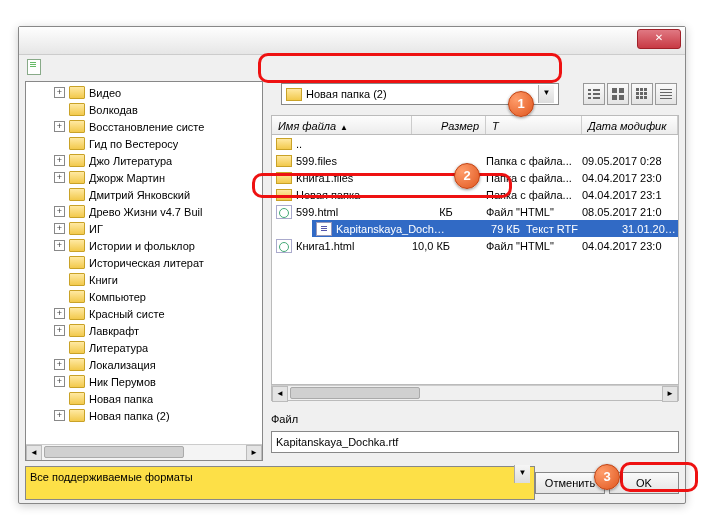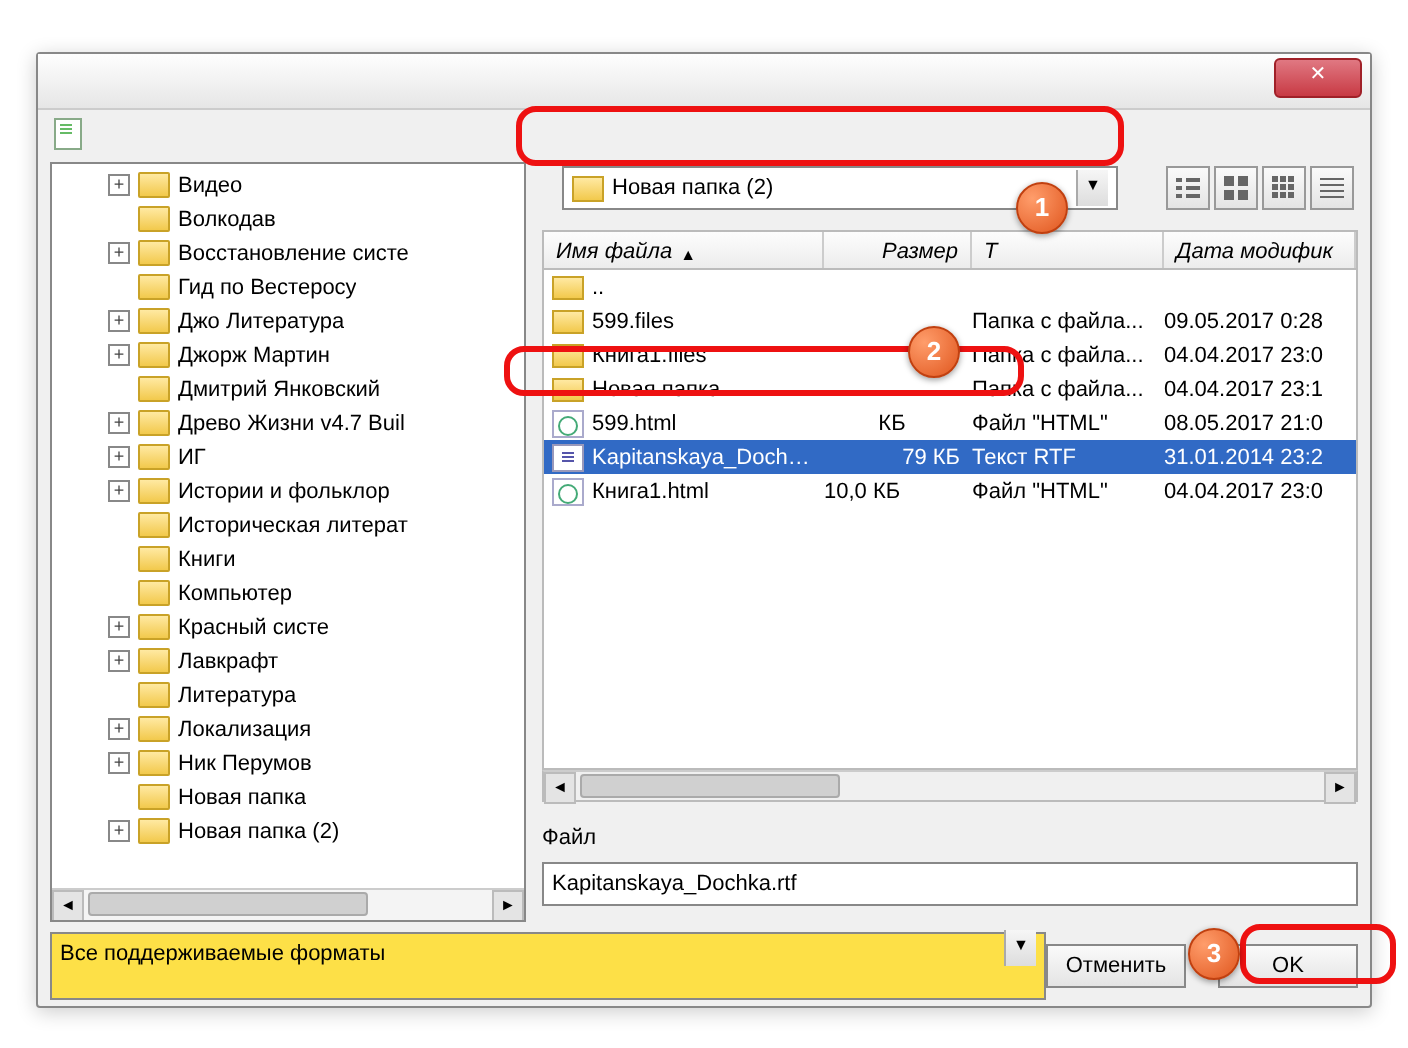--- a/index.html
+++ b/index.html
@@ -34,33 +34,33 @@
 .hcol{border-right:1px solid #ccc;padding:2px 6px;display:flex;align-items:flex-end;font-style:italic;}
 .hcol .sa{margin-left:4px;font-size:8px;}
 .flist{position:absolute;left:0;top:54px;right:0;height:250px;border:1px solid #bbb;border-top:none;background:#fff;overflow:hidden;}
 .frow{display:flex;height:17px;align-items:center;cursor:pointer;}
 .frow .ic{width:16px;height:14px;margin:0 4px;flex:0 0 16px;}
 .frow .ic.folder{background:linear-gradient(#ffe9a2,#f2c94c);border:1px solid #c9a227;height:12px;}
 .frow .ic.html{background:#fff;border:1px solid #aac;}
 .frow .ic.html::before{content:"";display:block;width:8px;height:8px;margin:2px auto;border:1px solid #4a7;border-radius:50%;}
 .frow .ic.rtf{background:#fff;border:1px solid #99b;}
 .frow .ic.rtf::before{content:"";display:block;width:6px;height:1px;background:#55a;margin:3px auto 0;box-shadow:0 2px #55a,0 4px #55a;}
-.frow.sel{background:#316ac5;color:#fff;}
+.frow.sel{background:#316ac5;color:#fff;margin-left:40px;}
 .fname{flex:0 0 auto;padding-right:4px;}
 .fc{overflow:hidden;text-overflow:ellipsis;white-space:nowrap;}
 .flist-hscroll{position:absolute;left:0;top:304px;right:0;height:16px;background:#f0f0f0;border:1px solid #bbb;border-top:1px solid #ccc;display:flex;}
 .flist-hscroll .arrow{width:16px;height:16px;background:#e4e4e4;border:1px solid #bbb;font-size:8px;text-align:center;line-height:14px;}
 .flist-hscroll .track{flex:1;position:relative;}
 .flist-hscroll .thumb{position:absolute;left:2px;top:1px;width:130px;height:12px;background:#d0d0d0;border:1px solid #aaa;border-radius:2px;}
 .file-lbl{position:absolute;left:0;top:332px;}
 .file-inp{position:absolute;left:0;top:350px;right:0;height:22px;border:1px solid #888;background:#fff;padding:0 4px;}
 .btm{position:absolute;left:6px;right:6px;bottom:6px;height:28px;display:flex;align-items:center;}
 .fmt-sel{width:595px;height:22px;border:1px solid #888;background:#fde047;display:flex;align-items:flex-end;padding:16px 4px;}
 .fmt-sel .dd{margin-left:auto;width:16px;height:18px;background:linear-gradient(#f6f6f6,#ddd);border-left:1px solid #aaa;text-align:center;line-height:16px;font-size:8px;}
-.btns{margin-left:auto;display:flex;gap:16px;}
+.btns{margin-left:auto;display:flex;gap:4px;}
 .dbtn{width:70px;height:22px;border:1px solid #888;background:linear-gradient(#fafafa,#e4e4e4);cursor:pointer;text-align:center;line-height:20px;}
 .okbtn{}
 .ring{position:absolute;border:3px solid #e11;border-radius:10px;pointer-events:none;z-index:5;}
 .ring1{left:258px;top:53px;width:304px;height:30px;}
 .ring2{left:252px;top:173px;width:260px;height:25px;}
 .ring3{left:620px;top:462px;width:78px;height:30px;}
 .badge{position:absolute;width:26px;height:26px;border-radius:50%;background:radial-gradient(circle at 30% 30%,#ff9d6b,#e0561e);border:1px solid #c04010;color:#fff;font-weight:bold;text-align:center;line-height:24px;font-size:13px;z-index:6;box-shadow:0 1px 3px rgba(0,0,0,.4);}
 .b1{left:508px;top:91px;}
 .b2{left:454px;top:163px;}
 .b3{left:594px;top:464px;}

